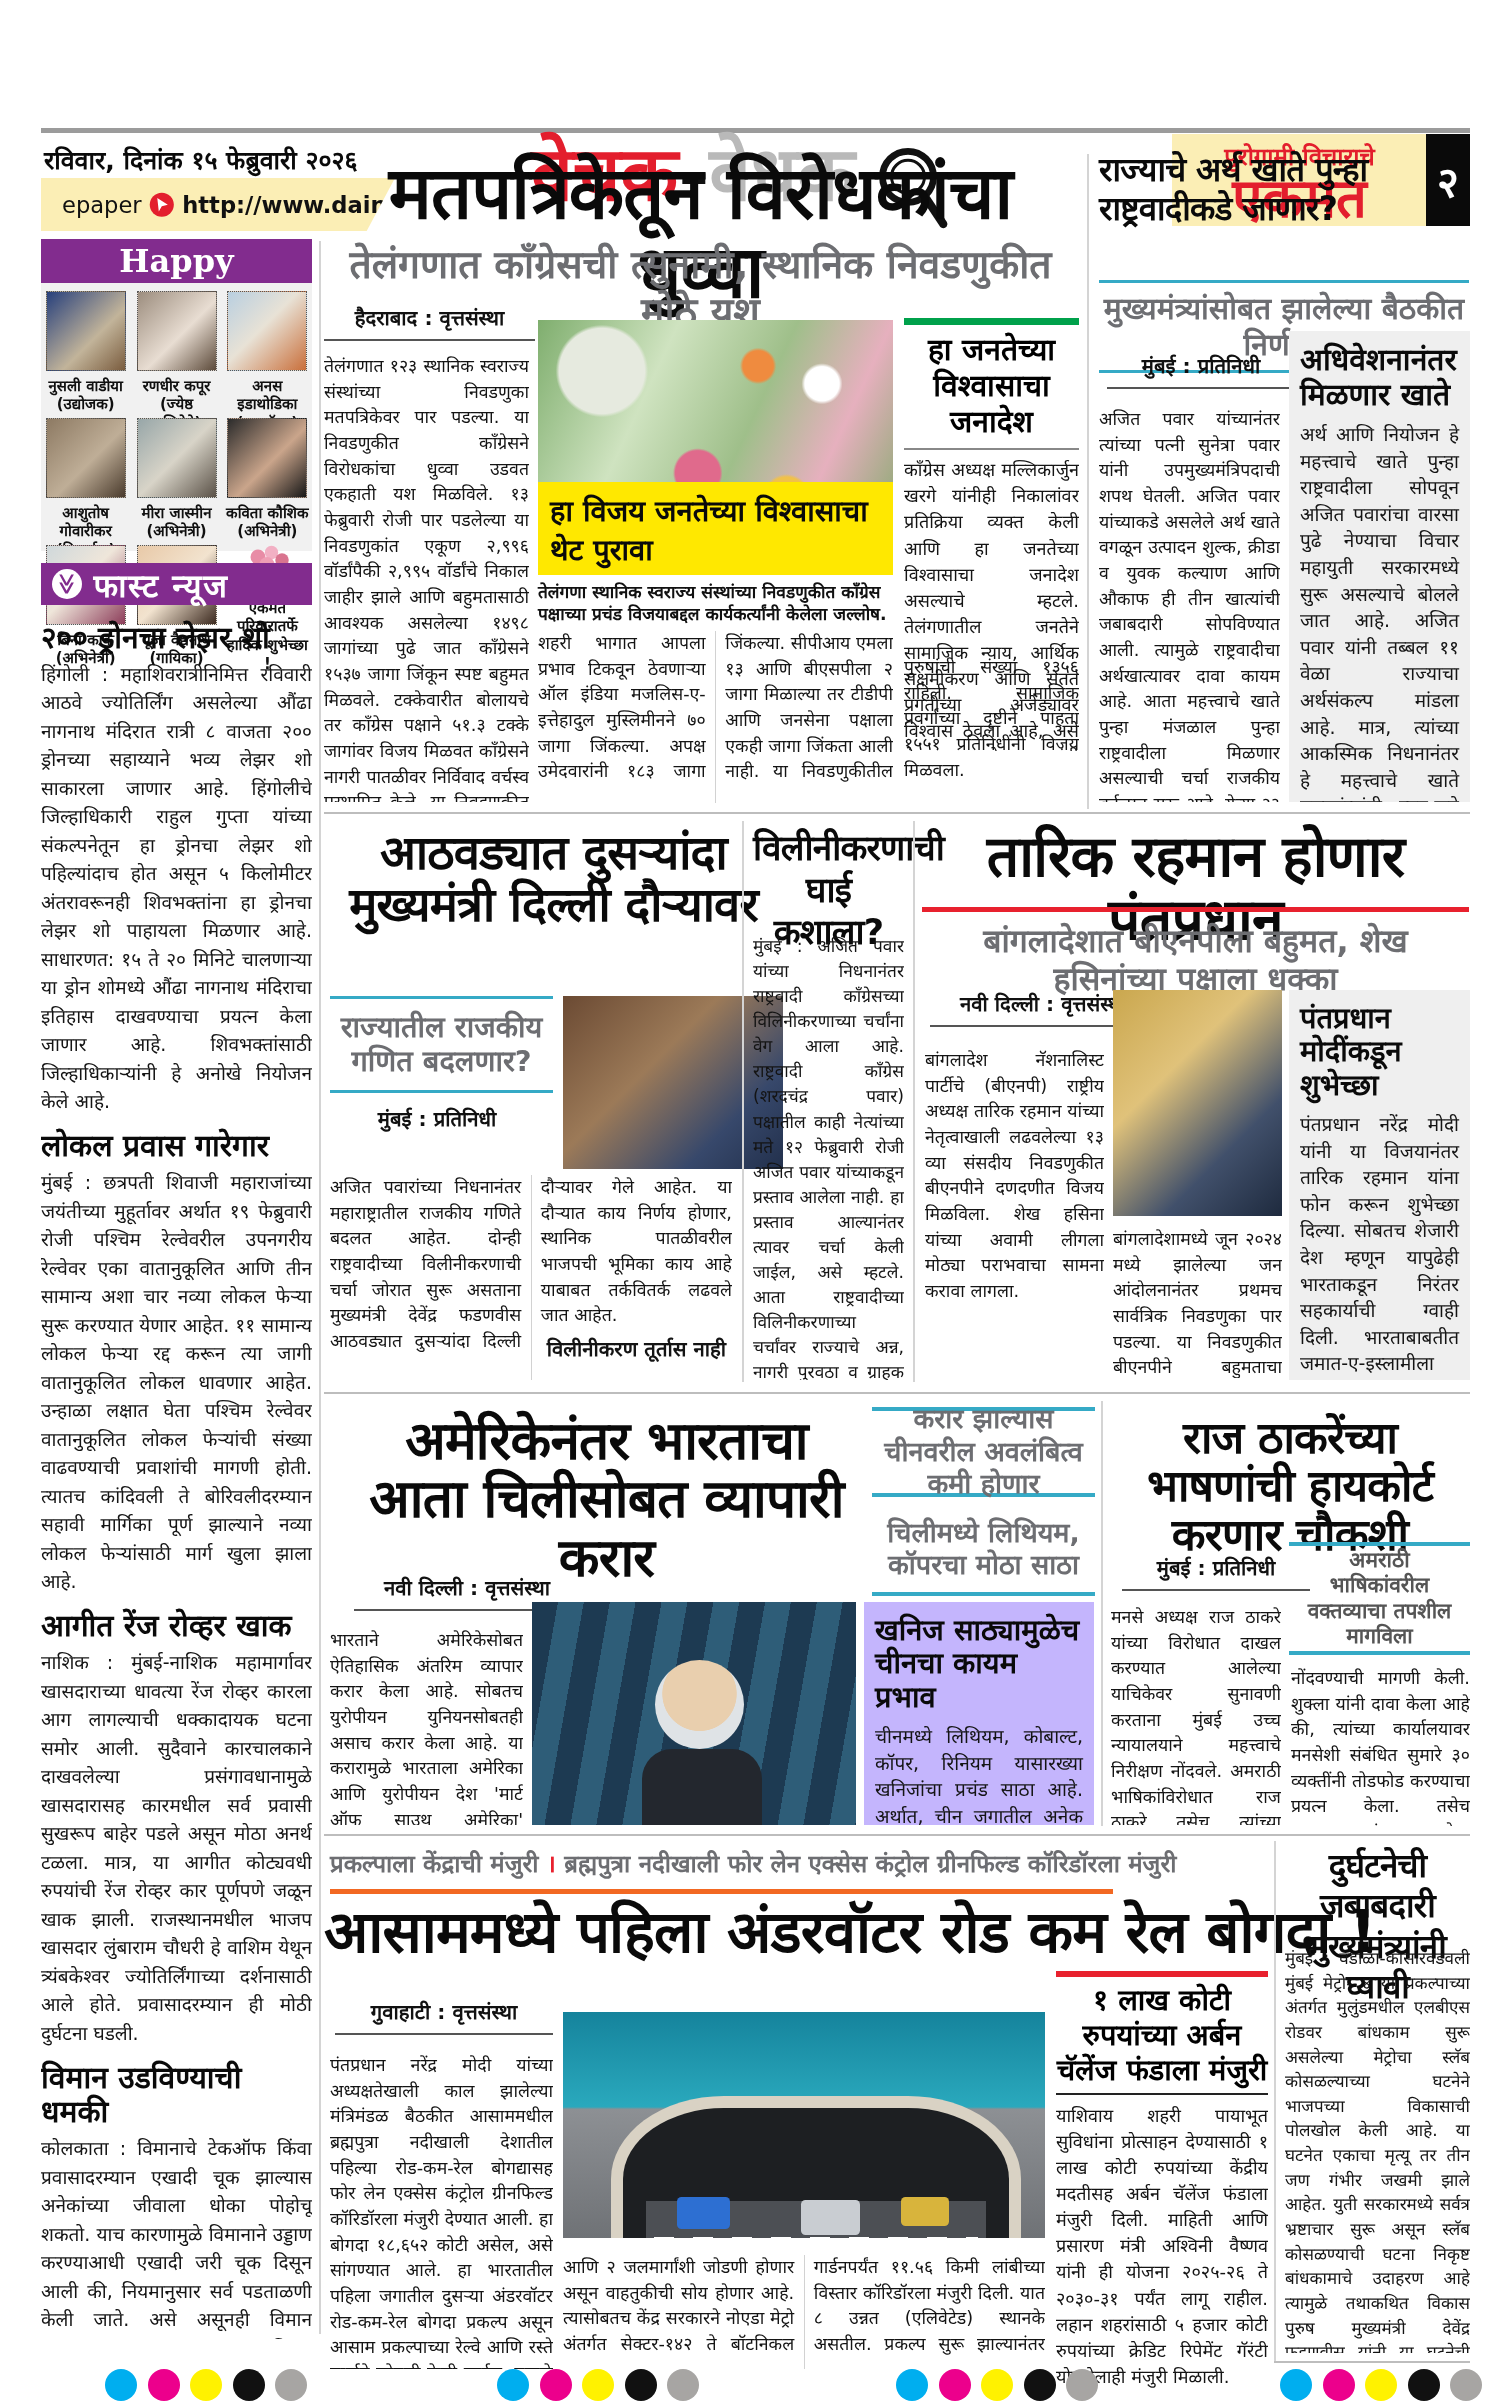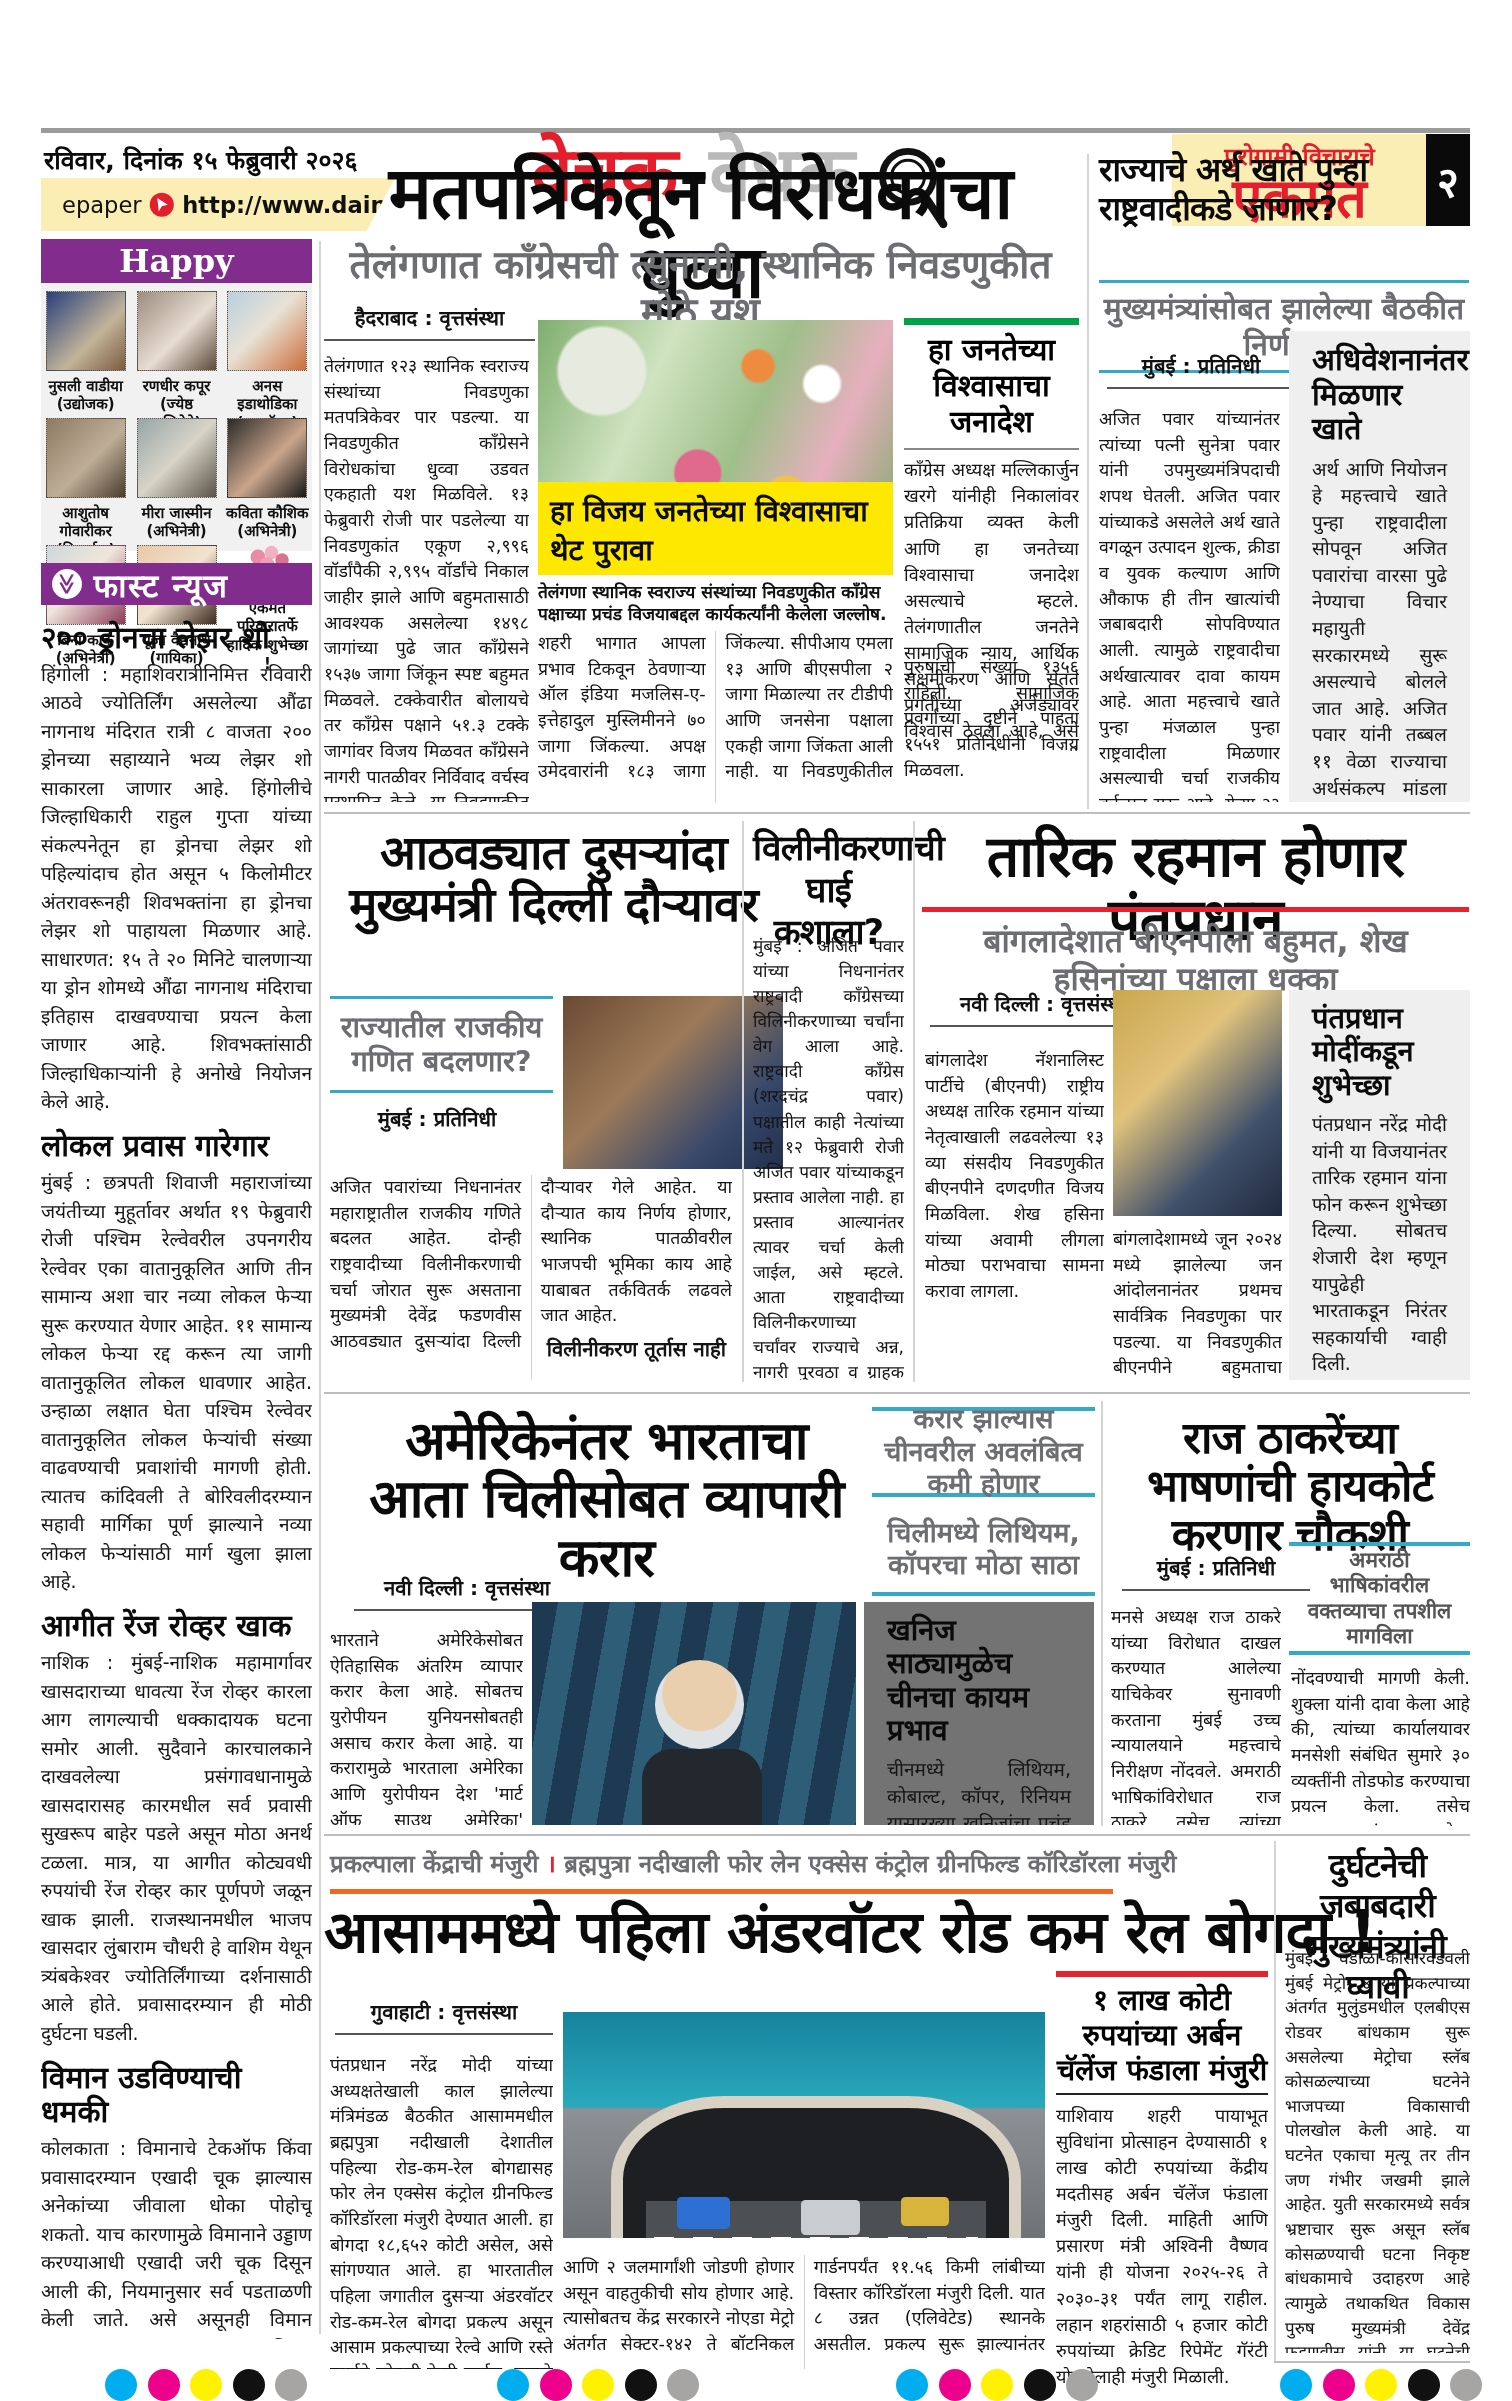--- a/index.html
+++ b/index.html
@@ -4,21 +4,21 @@
 <style>
   html,body{margin:0;padding:0;background:#ffffff;}
   body{font-family:"DejaVu Sans","Liberation Sans",sans-serif;}
   #paper{position:relative;width:1512px;height:2401px;background:#fff;overflow:hidden;}
   .abs{position:absolute;}
   .hl{font-weight:bold;color:#0a0a0a;text-align:center;line-height:1.1;letter-spacing:-0.8px;}
   .sub{color:#6d6e72;font-weight:bold;text-align:center;line-height:1.2;}
   .dl{font-weight:bold;font-size:20.3px;color:#111;border-bottom:2.3px solid #555;padding:3px 7.5px 7.5px 7.5px;}
   .bd{font-size:17.7px;line-height:1.45;text-align:justify;color:#141414;overflow:hidden;}
   .cols2{column-count:2;column-gap:19.6px;column-rule:0.8px solid #d2d2d2;}
-  .graybox{background:#ececec;padding:12px 23px;box-sizing:border-box;overflow:hidden;}
+  .graybox{background:#ececec;padding:12px 11px;box-sizing:border-box;overflow:hidden;}
   .graybox .gt{font-weight:bold;font-size:30px;line-height:1.15;color:#0a0a0a;margin:0 0 9px 0;}
   .graybox .gb{font-size:19px;line-height:1.4;text-align:justify;color:#141414;}
   .tealrules{border-top:4.5px solid #35aac6;border-bottom:4.5px solid #35aac6;box-sizing:border-box;display:flex;align-items:center;justify-content:center;padding:7.5px;}
   .ph{position:absolute;overflow:hidden;}
   .vrule{position:absolute;width:1.5px;background:#d4d4d4;}
   .hrule{position:absolute;background:#bdbdbd;}
   .capline{font-size:17.3px;font-weight:bold;color:#111;line-height:1.3;}
   .fn-h{font-weight:bold;font-size:30px;color:#0a0a0a;line-height:1.15;margin:13.6px 0 4.5px 0;}
   .fn-b{font-size:19px;line-height:1.5;text-align:justify;color:#141414;}
   .bday-cell{width:84px;display:inline-block;vertical-align:top;text-align:center;margin:0 1.5px;}
@@ -191,21 +191,21 @@
   </div>
   <div class="abs tealrules" style="left:872px;top:1506px;width:223px;height:90px;border-top:none;">
     <div class="sub" style="font-size:27px;">चिलीमध्ये लिथियम, कॉपरचा मोठा साठा</div>
   </div>
   <div class="abs dl" style="left:354px;top:1570px;width:211px;text-align:center;">नवी दिल्ली : वृत्तसंस्था</div>
   <div class="abs bd" style="left:330px;top:1628px;width:193px;height:197px;">भारताने अमेरिकेसोबत ऐतिहासिक अंतरिम व्यापार करार केला आहे. सोबतच युरोपीयन युनियनसोबतही असाच करार केला आहे. या करारामुळे भारताला अमेरिका आणि युरोपीयन देश 'मार्ट ऑफ साउथ अमेरिका' असलेल्या चिलीसोबत व्यापार करार करता येणार आहे. चिली हा देश लिथियम आणि कॉपरचा मोठा साठा असलेला देश आहे. जगभरातील सुमारे २३ टक्के एवढा चिली याचा वाटा आहे. त्यामुळे हा करार भारतीय उद्योगांसाठी फायद्याचा ठरेल, असे सांगितले जाते. भारताचे चीनवरील खनिजांचे अवलंबित्व यामुळे कमी होण्यास मदत होईल.</div>
   <div class="ph" style="left:532px;top:1602px;width:324px;height:223px;background:repeating-linear-gradient(100deg,#1d3a52 0 25.6px,#2e5d78 25.6px 51px),linear-gradient(#1d3a52,#2e5d78);">
     <div style="position:absolute;left:38%;top:26%;width:89px;height:89px;border-radius:50%;background:radial-gradient(circle at 50% 38%,#e9cfae 0 52%,#dfe3e6 53% 100%);"></div>
     <div style="position:absolute;left:34%;top:66%;width:120px;height:44%;background:#23272e;border-radius:30px 30px 0 0;"></div>
   </div>
-  <div class="abs graybox" style="left:864px;top:1602px;width:230px;height:223px;background:#737373;">
+  <div class="abs graybox" style="left:864px;top:1602px;width:230px;height:223px;background:#c4b5fd;">
     <div class="gt" style="font-size:29px;">खनिज साठ्यामुळेच चीनचा कायम प्रभाव</div>
     <div class="gb">चीनमध्ये लिथियम, कोबाल्ट, कॉपर, रिनियम यासारख्या खनिजांचा प्रचंड साठा आहे. अर्थात, चीन जगातील अनेक देशांना आपला पुरवठादार प्रदान करतो. परंतु चिलीसोबत करार झाल्यास भारताची खनिजांची गरज खूप मोठ्या प्रमाणात चिलीकडून भागवली जाईल. त्यामुळे या कराराकडे सर्वांचे लक्ष लागले आहे.</div>
   </div>
 
   <div class="vrule" style="left:1101px;top:1401px;height:425px;"></div>
   <div class="abs hl" style="left:1111px;top:1414px;width:358px;font-size:44px;">राज ठाकरेंच्या भाषणांची हायकोर्ट करणार चौकशी</div>
   <div class="abs dl" style="left:1122px;top:1550px;width:173px;text-align:center;">मुंबई : प्रतिनिधी</div>
   <div class="abs tealrules" style="left:1289px;top:1542px;width:181px;height:113px;">
     <div class="sub" style="font-size:21px;color:#555;">अमराठी भाषिकांवरील वक्तव्याचा तपशील मागविला</div>
   </div>

